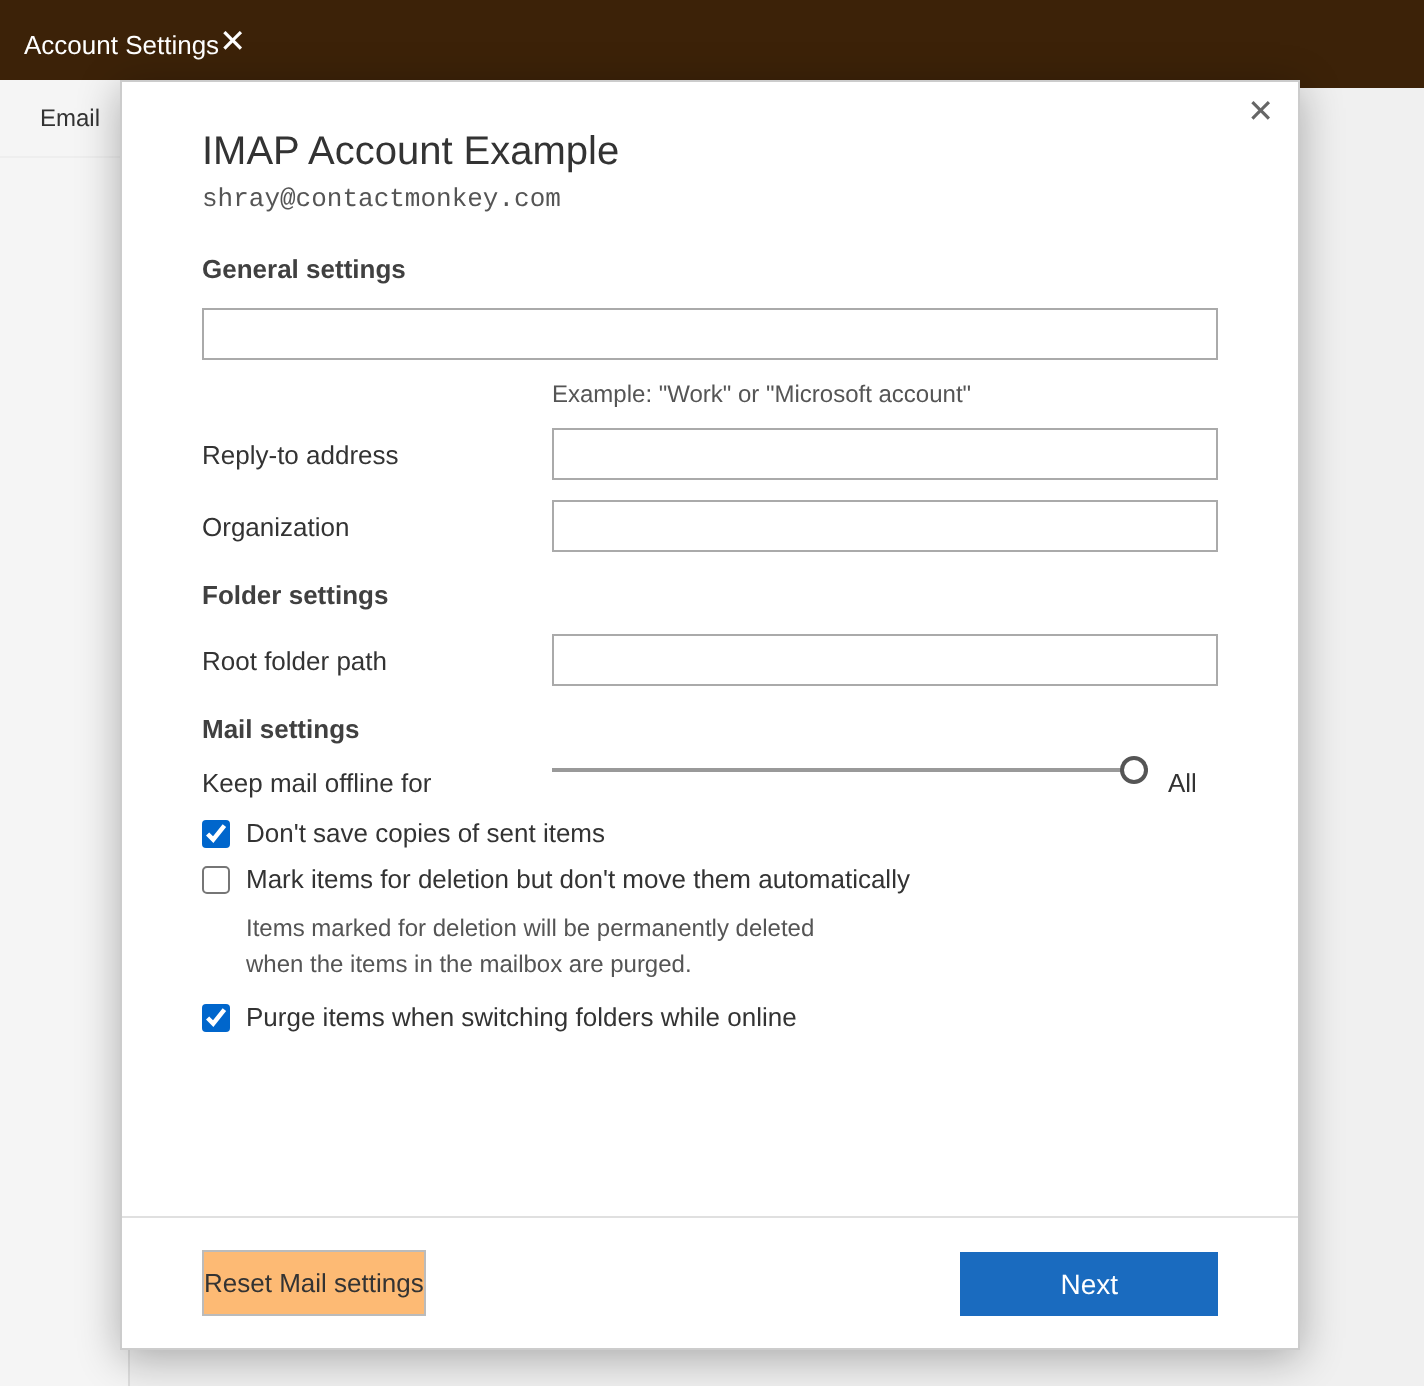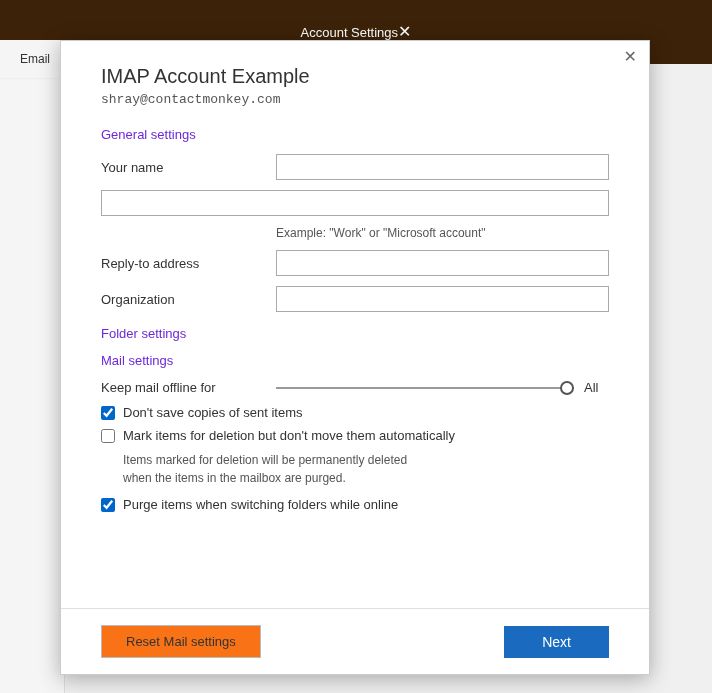--- a/index.html
+++ b/index.html
@@ -19,24 +19,24 @@
     .bg-window {
       position: absolute;
       top: 0; left: 0;
       width: 712px;
       height: 693px;
       background: #f0f0f0;
     }
     .bg-titlebar {
       background: #3c2208;
       color: white;
-      padding: 24px 12px;
+      padding: 14px 12px;
       display: flex;
       align-items: center;
-      justify-content: center;
+      justify-content: flex-start;
       font-size: 13px;
     }
     .bg-titlebar-close {
       color: white;
       font-size: 16px;
       cursor: pointer;
       background: none;
       border: none;
       line-height: 1;
     }
@@ -92,23 +92,23 @@
       margin-bottom: 4px;
     }
     .modal-subtitle {
       font-size: 13px;
       color: #555;
       margin-bottom: 20px;
       font-family: Liberation Mono, monospace;
     }
 
     .section-header {
-      color: #6d28d9;
-      font-size: 13px;
-      font-weight: 400;
+      color: #404040;
+      font-size: 13px;
+      font-weight: 700;
       margin-bottom: 12px;
     }
 
     .form-row {
       display: flex;
       align-items: center;
       margin-bottom: 10px;
     }
     .form-label {
       width: 175px;
@@ -128,21 +128,21 @@
 
     .form-hint {
       font-size: 12px;
       color: #555;
       margin-left: 175px;
       margin-bottom: 10px;
     }
 
     .slider-row {
       display: flex;
-      align-items: center;
+      align-items: flex-start;
       margin-bottom: 10px;
     }
     .slider-label {
       width: 175px;
       font-size: 13px;
       color: #333;
       flex-shrink: 0;
     }
     .slider-track {
       flex: 1;
@@ -202,33 +202,33 @@
       right: 0;
       display: flex;
       justify-content: space-between;
       align-items: center;
       padding: 16px 40px;
       border-top: 1px solid #e0e0e0;
       background: white;
     }
 
     .btn-reset {
-      background: #f97316;
+      background: #fdba74;
       border: 1px solid #bbb;
       color: #333;
-      padding: 8px 24px;
+      padding: 8px 0;
       font-size: 13px;
       cursor: pointer;
     }
 
     .btn-next {
       background: #1a6bbf;
       border: none;
       color: white;
-      padding: 8px 38px;
+      padding: 8px 50px;
       font-size: 14px;
       cursor: pointer;
     }
 
     .section-gap { margin-bottom: 14px; }
   </style>
 </head>
 <body>
 
 <div class="bg-window">
@@ -245,43 +245,43 @@
   <div class="modal-titlebar">
     <button class="modal-close-btn">✕</button>
   </div>
 
   <div class="modal-body">
     <div class="modal-title">IMAP Account Example</div>
     <div class="modal-subtitle">shray@contactmonkey.com</div>
 
     <div class="section-header">General settings</div>
 
-    <div class="form-row">
-      <label class="form-label">Your name</label>
-      <input class="form-input" type="text" style="">
-    </div>
 
     <div class="form-row">
       <input class="form-input" type="text" style="">
     </div>
 
     <div class="form-hint">Example: "Work" or "Microsoft account"</div>
 
     <div class="form-row">
       <label class="form-label">Reply-to address</label>
       <input class="form-input" type="text" style="">
     </div>
 
     <div class="form-row section-gap">
       <label class="form-label">Organization</label>
       <input class="form-input" type="text" style="">
     </div>
 
     <div class="section-header">Folder settings</div>
 
+    <div class="form-row section-gap">
+      <label class="form-label">Root folder path</label>
+      <input class="form-input" type="text" style="">
+    </div>
 
     <div class="section-header">Mail settings</div>
 
     <div class="slider-row">
       <span class="slider-label">Keep mail offline for</span>
       <div class="slider-track">
         <div class="slider-thumb"></div>
       </div>
       <span class="slider-value">All</span>
     </div>

